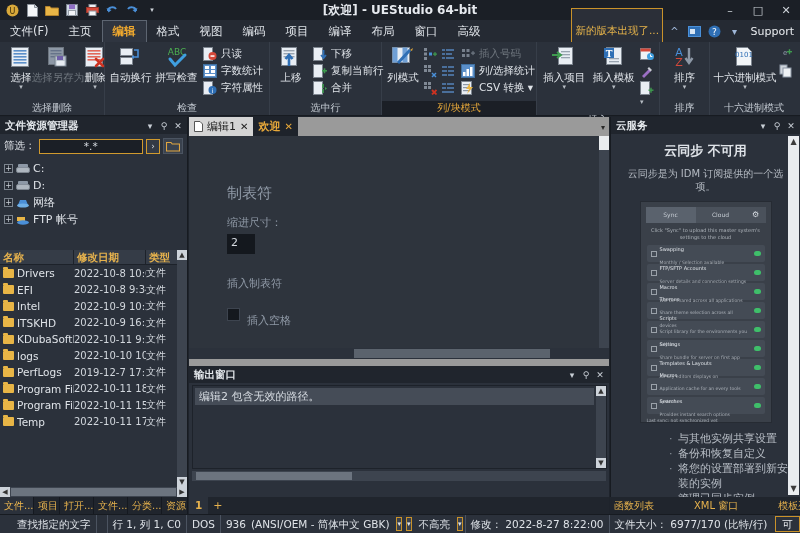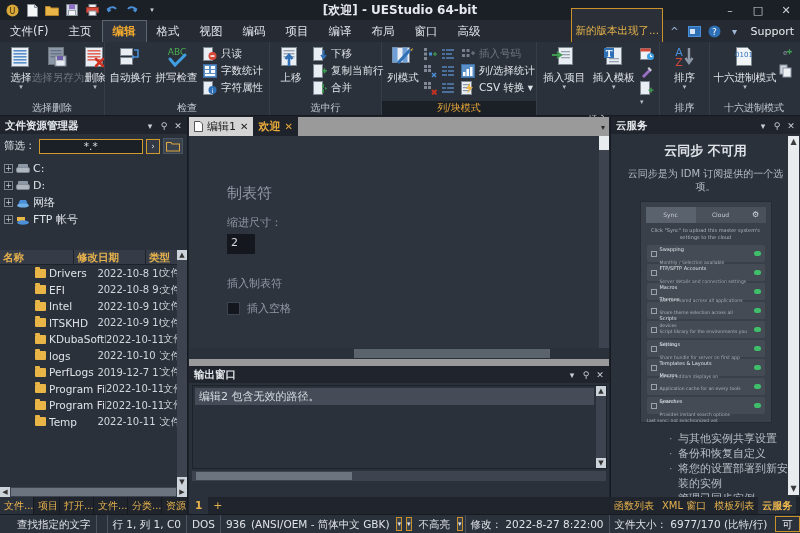--- a/index.html
+++ b/index.html
@@ -101,21 +101,21 @@
                display:flex; align-items:center; justify-content:center;}
   .tree { padding:2px 0 0 4px; height:92px; }
   .tnode { display:flex; align-items:center; gap:3px; height:17px; font-size:11px; color:#dfe3e8; }
   .expander { width:9px; height:9px; border:1px solid #7d858f; color:#c8ced5;
               font-size:8px; line-height:7px; text-align:center; background:#262b34; }
   .filelist { flex:1; background:#2b313b; display:flex; flex-direction:column; min-height:0; }
   .fl-head { display:flex; height:15px; background:#353c47; border-bottom:1px solid #1d222a; }
   .fl-head div { font-size:10.5px; color:#e6b24d; font-weight:bold; padding:0 3px; line-height:15px;
                  border-right:1px solid #1d222a; overflow:hidden; white-space:nowrap;}
   .fl-rows { flex:1; overflow:hidden; }
-  .fl-row { display:flex; height:16.5px; align-items:center;margin-left:32px; }
+  .fl-row { display:flex; height:16.5px; align-items:center; }
   .fl-row .c-name { width:74px; display:flex; align-items:center; gap:3px; padding-left:3px; }
   .fl-row .c-date { width:72px; font-size:10px; color:#d2d7dd; white-space:nowrap; overflow:hidden; }
   .fl-row .c-type { width:30px; font-size:10px; color:#d2d7dd; white-space:nowrap; overflow:hidden; }
   .fl-row .nm { font-size:10.5px; color:#dfe3e8; white-space:nowrap; overflow:hidden; }
   .folderico { width:11px; height:9px; background:#e8b546; flex:0 0 11px; position:relative; border-radius:1px;}
   .folderico:before { content:""; position:absolute; left:0; top:-2px; width:5px; height:2px; background:#e8b546; border-radius:1px 1px 0 0;}
   .vscroll { position:absolute; right:0; top:0; width:10px; bottom:0; background:#3d444f; }
   .hscroll { height:10px; background:#3d444f; display:flex; align-items:center; }
 
   
@@ -135,21 +135,21 @@
 
   .editor { position:relative; height:212px; background:#2e343d; overflow:hidden; }
   .welcome { padding:48px 0 0 38px; }
   .welcome h1 { margin:0; font-size:15px; font-weight:normal; color:#8f99a6; }
   .welcome .lab { margin-top:12px; font-size:11px; color:#8f99a6; }
   .spin { margin-top:4px; width:28px; height:20px; background:#14181e; color:#d8dde3;
           font-size:11px; padding:2px 0 0 4px; }
   .welcome .lab2 { margin-top:22px; font-size:11px; color:#8f99a6; }
   .chk { margin-top:10px; display:flex; align-items:center; gap:7px; }
   .chkbox { width:13px; height:13px; background:#14181e; border:1px solid #3d444f; }
-  .chk .t { font-size:11px; color:#8f99a6; }
+  .chk .t { font-size:11px; color:#8f99a6;margin-top:12px; }
   .ed-vscroll { position:absolute; right:0; top:0; width:10px; bottom:0; background:#3d444f; }
   .ed-vthumb { position:absolute; right:0; top:0; width:10px; height:14px; background:#e9ecef; }
   .ed-hscroll { height:11px; background:#2b313b; display:flex; align-items:center; position:relative;}
   .ed-hthumb { position:absolute; left:165px; width:196px; height:9px; background:#5b636d; }
   .ed-gap { height:7px; background:#9a9a9a; }
 
   .outwin { position:absolute; left:0; bottom:0; width:420px; height:131px; background:#2b313b; }
   .outbody { position:relative; margin:2px 2px 0 3px; height:84px; background:#2b313b; border:1px solid #1d222a; }
   .outline { background:#454c57; color:#d7dce2; font-size:11px; padding:1px 4px; margin:2px 12px 0 2px; }
   .out-hscroll { position:absolute; left:3px; right:3px; bottom:16px; height:10px; background:#3d444f; }
@@ -178,21 +178,21 @@
   .ci-row .tx .l1 { font-size:5px; color:#dfe3e8; }
   .ci-row .tx .l2 { font-size:4.5px; color:#aab0b8; }
   .ci-row .cl { width:7px; height:5px; background:#3fbf6a; border-radius:3px; }
   .ci-foot { display:flex; align-items:center; justify-content:space-between; margin:4px 6px 0 6px;}
   .ci-foot .t { font-size:4.5px; color:#aab0b8;}
   .bullets { margin:8px 0 0 10px; }
   .bullets li { font-size:11px; color:#b9bfc7; line-height:15px; list-style:none; position:relative; padding-left:9px;}
   .bullets li:before { content:"·"; position:absolute; left:0; color:#8d949c; }
   .rd-vscroll { position:absolute; right:1px; top:19px; width:11px; bottom:2px; background:#e9ecef; }
   .rd-vs-btn { height:12px; text-align:center; font-size:8px; color:#3c3c3c; line-height:12px;}
-  .rdtabs { position:absolute; left:610px; top:497px; width:190px; height:17px; display:flex; background:#20252d;}
+  .rdtabs { position:absolute; left:610px; top:497px; width:190px; height:17px; display:flex; background:#20252d;gap:32px;}
   .rdtab { font-size:10px; color:#e6b24d; padding:0 4px; line-height:17px; white-space:nowrap; }
   .rdtab.active { background:#2b313b; color:#f0b94f; font-weight:bold;}
 
   
   .statusbar {
     position:absolute; left:0; bottom:0; width:800px; height:19px;
     background:#2b313b; border-top:1px solid #171b21; display:flex; align-items:center;
     font-size:10.5px; color:#dfe3e8;
   }
   .sb { padding:0 5px; border-right:1px solid #4b5360; line-height:19px; white-space:nowrap; height:19px;}

